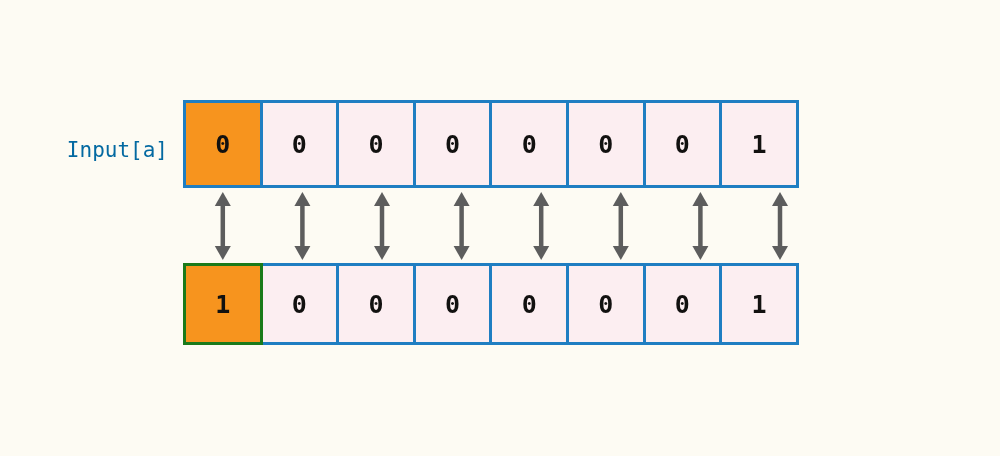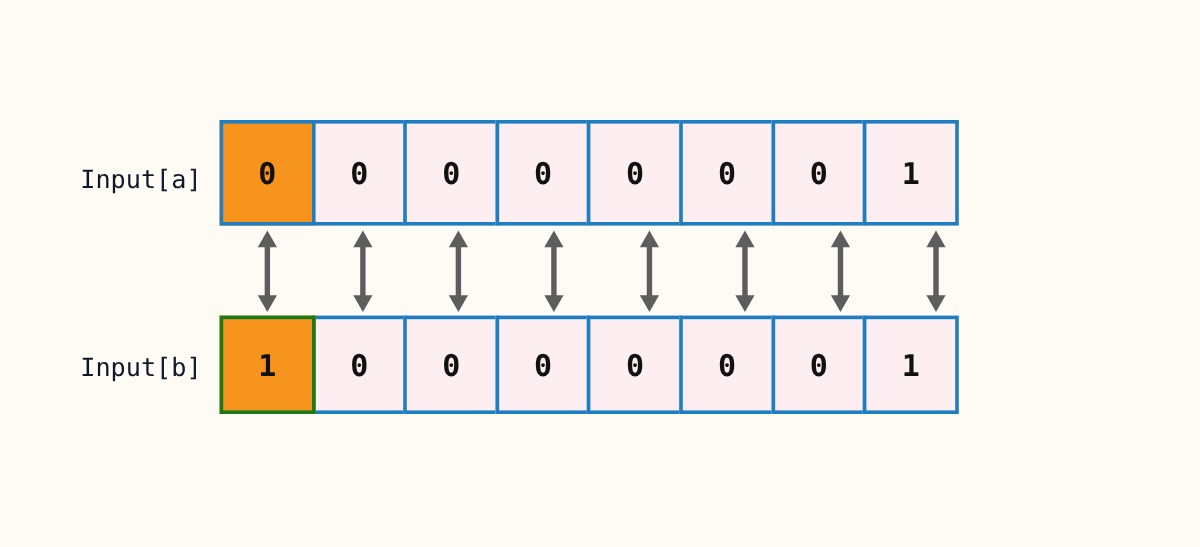--- a/index.html
+++ b/index.html
@@ -23,21 +23,21 @@
     width: 1000px;
     height: 456px;
   }
 
   
   .row-label {
     position: absolute;
     font-family: "DejaVu Sans Mono", "Liberation Mono", monospace;
     font-size: 21px;
     letter-spacing: 0px;
-    color: #0f172a;
+    color: #0369a1;
     white-space: nowrap;
     text-align: right;
     width: 140px;
   }
   #label-a { left: 28px; top: 138px; }
   #label-b { left: 28px; top: 294px; }
 
   
   .array-row {
     position: absolute;
@@ -110,21 +110,20 @@
       <span>0</span>
     </div>
     <div class="cell" style="background: rgb(252, 238, 241); border-color: rgb(31, 126, 194);">
       <span>0</span>
     </div>
     <div class="cell" style="background: rgb(252, 238, 241); border-color: rgb(31, 126, 194);">
       <span>1</span>
     </div>
   </div>
 
-  <div class="row-label" id="label-b">Input[b]</div>
 
   <div class="array-row" id="row-b">
     <div class="cell highlight green-border" style="background: rgb(247, 148, 30); border-color: rgb(26, 122, 26);">
       <span>1</span>
     </div>
     <div class="cell" style="background: rgb(252, 238, 241); border-color: rgb(31, 126, 194);">
       <span>0</span>
     </div>
     <div class="cell" style="background: rgb(252, 238, 241); border-color: rgb(31, 126, 194);">
       <span>0</span>

